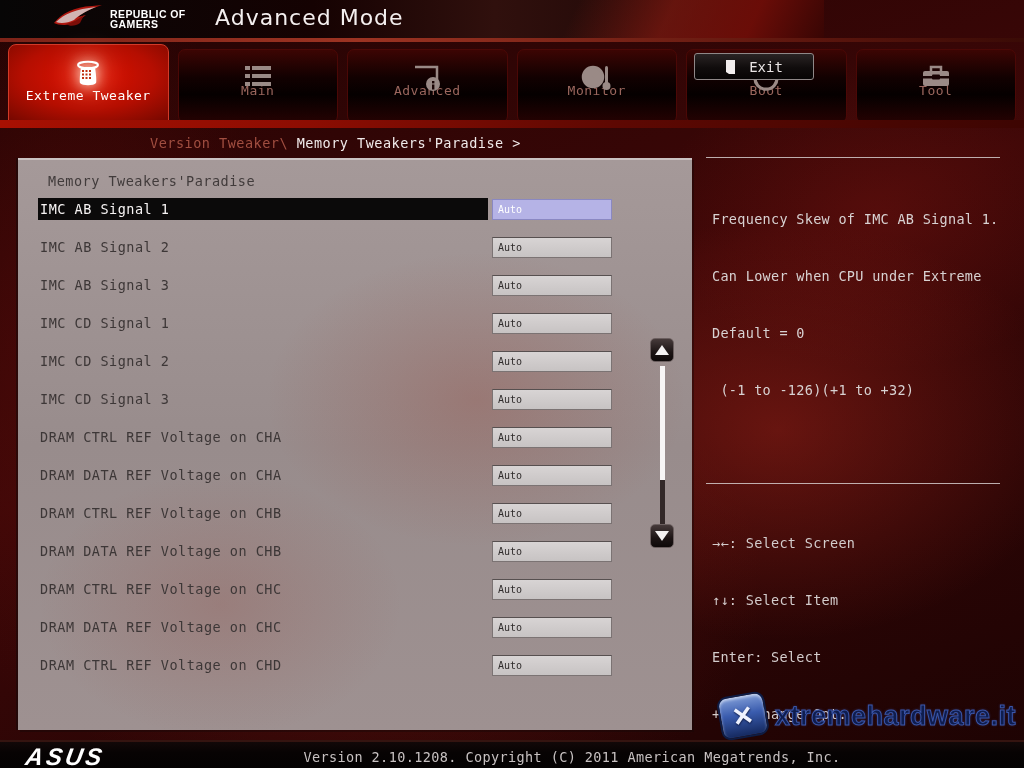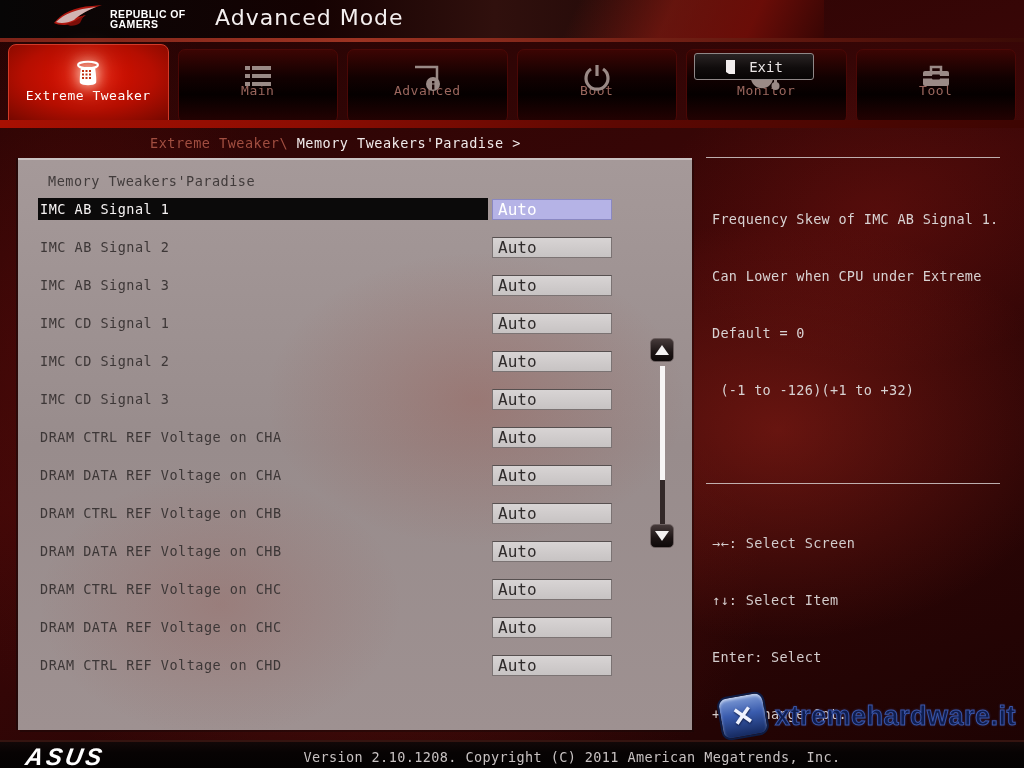--- a/index.html
+++ b/index.html
@@ -87,21 +87,21 @@
   }
   .section-title { position:absolute; left:30px; top:13px; color:#413b3b; font-size:13.5px; letter-spacing:0.5px; }
   .row { position:absolute; left:0; width:674px; height:22px; cursor:pointer;margin-top:8px; }
   .row-label { position:absolute; left:22px; top:3px; color:#3d3737; font-size:13.5px; letter-spacing:0.5px; }
   .row.selected .row-bar { position:absolute; left:20px; top:0; width:450px; height:22px; background:#0b0a0a; }
   .row.selected .row-label { color:#f6f3f3; }
   .value-box {
     position:absolute; left:474px; top:1px; width:120px; height:21px;
     background:linear-gradient(180deg,#d8d4d4,#c7c3c3);
     border:1px solid #7b7373; border-top-color:#575050;
-    color:#2f2b2b; font-size:16px; line-height:19px; padding-left:5px; cursor:pointer;
+    color:#2f2b2b; font-size:10px; line-height:19px; padding-left:5px; cursor:pointer;
   }
   .row.selected .value-box { background:#b5b3e6; border-color:#8a88c2; color:#ffffff; }
 
   
   .sb-btn {
     position:absolute; left:632px; width:24px; height:24px; cursor:pointer;
     background:linear-gradient(180deg,#463a3a,#1c1414 60%,#0d0808);
     border:1px solid #6b5f5f; border-radius:5px;
     display:flex; align-items:center; justify-content:center;
   }
@@ -214,56 +214,56 @@
           <path d="M5 5 h22 v16 h-10" fill="none" stroke-width="2.5"></path>
           <circle cx="23" cy="22" r="7" stroke="none"></circle>
           <rect x="22" y="19" width="2.4" height="2.4" fill="#1a0404" stroke="none"></rect>
           <rect x="22" y="22.5" width="2.4" height="5" fill="#1a0404" stroke="none"></rect>
         </svg>
       </div>
       <div class="tab-label">Advanced</div>
     </div>
     <div class="tab">
       <div class="tab-icon">
-        <svg width="32" height="32" viewBox="0 0 32 32">
-          <path d="M10 7 a11 11 0 1 0 12 0" fill="none" stroke-width="3.2"></path>
-          <line x1="16" y1="3" x2="16" y2="14" stroke-width="3.2"></line>
-        </svg>
-      </div>
-      <div class="tab-label">Boot</div>
-    </div>
-    <div class="tab">
-      <div class="tab-icon">
         <svg width="34" height="32" viewBox="0 0 34 32">
           <path d="M13 5 a10 10 0 1 0 0.1 0 z M13 10 l6 6" stroke="none" fill-rule="evenodd"></path>
           <circle cx="13" cy="15" r="10" fill="none" stroke-width="2.5"></circle>
           <path d="M13 15 L19 9" stroke-width="2.5"></path>
           <rect x="25" y="4" width="3" height="18" rx="1.5" stroke="none"></rect>
           <circle cx="26.5" cy="24" r="4" stroke="none"></circle>
         </svg>
       </div>
       <div class="tab-label">Monitor</div>
     </div>
     <div class="tab">
       <div class="tab-icon">
+        <svg width="32" height="32" viewBox="0 0 32 32">
+          <path d="M10 7 a11 11 0 1 0 12 0" fill="none" stroke-width="3.2"></path>
+          <line x1="16" y1="3" x2="16" y2="14" stroke-width="3.2"></line>
+        </svg>
+      </div>
+      <div class="tab-label">Boot</div>
+    </div>
+    <div class="tab">
+      <div class="tab-icon">
         <svg width="34" height="30" viewBox="0 0 34 30">
           <path d="M12 9 v-4 h10 v4" fill="none" stroke-width="2.5"></path>
           <rect x="4" y="9" width="26" height="15" rx="2" stroke="none"></rect>
           <rect x="4" y="14" width="26" height="2.5" fill="#1a0404" stroke="none"></rect>
           <rect x="13" y="12.5" width="8" height="5" rx="1" fill="#1a0404" stroke="none"></rect>
         </svg>
       </div>
       <div class="tab-label">Tool</div>
     </div>
   </div>
   <div class="tab-strip"></div>
 
   <div class="nav-row">
     <div class="breadcrumb">
-      <span class="crumb-parent">Extreme Tweaker\ </span>
+      <span class="crumb-parent">Version Tweaker\ </span>
       <span class="crumb-current">Memory Tweakers'Paradise &gt;</span>
     </div>
   </div>
 
   <div class="panel">
     <div class="section-title">Memory Tweakers'Paradise</div>
 
     <div class="row selected" style="top:30px">
       <div class="row-bar"></div>
       <div class="row-label">IMC AB Signal 1</div>

